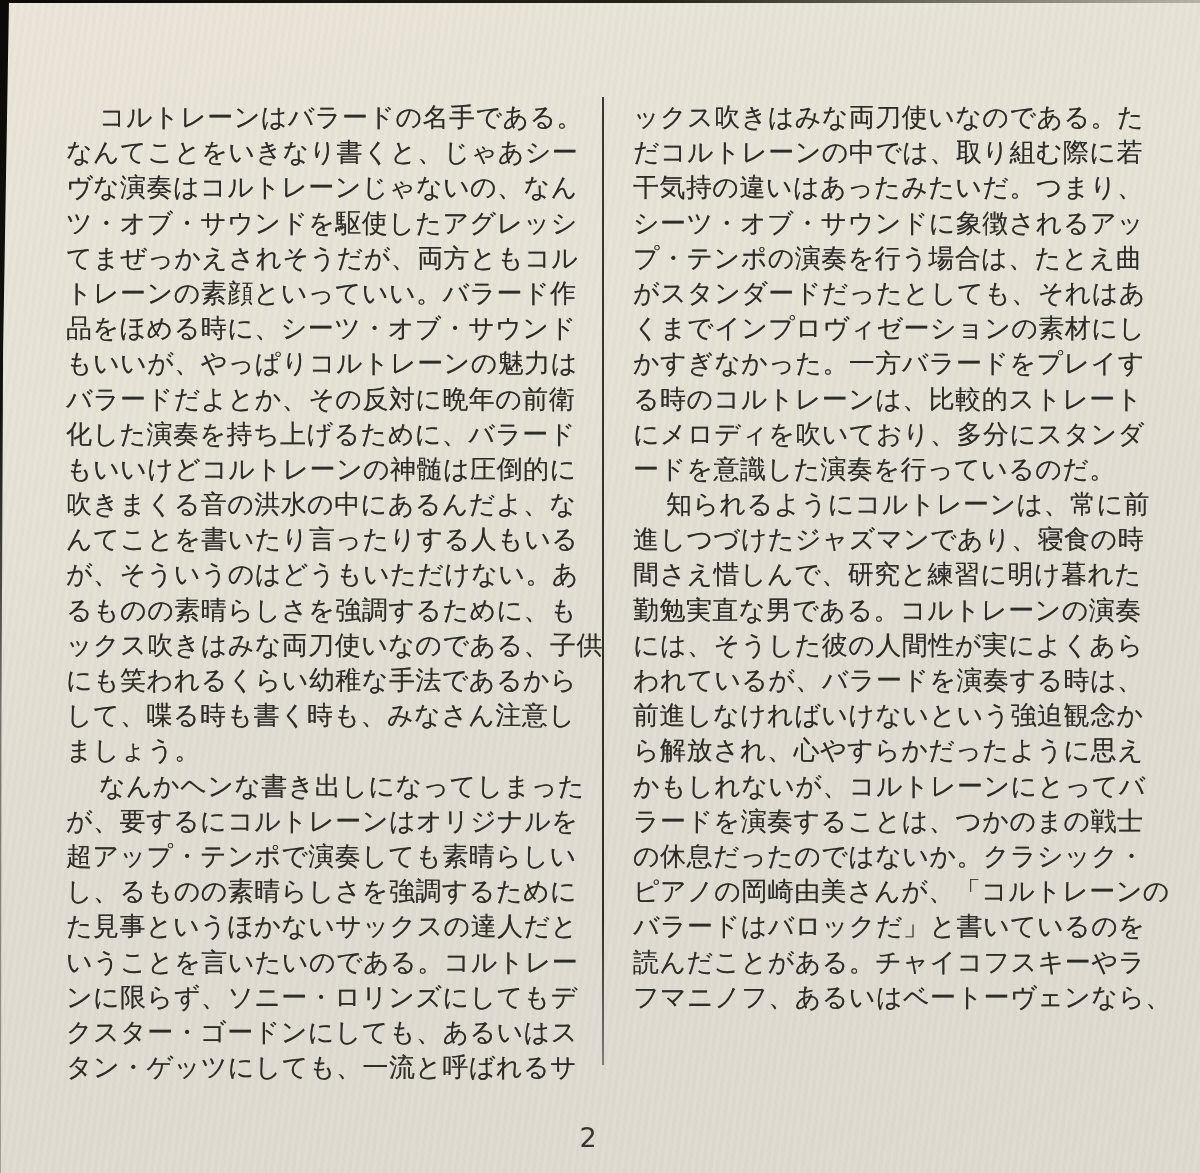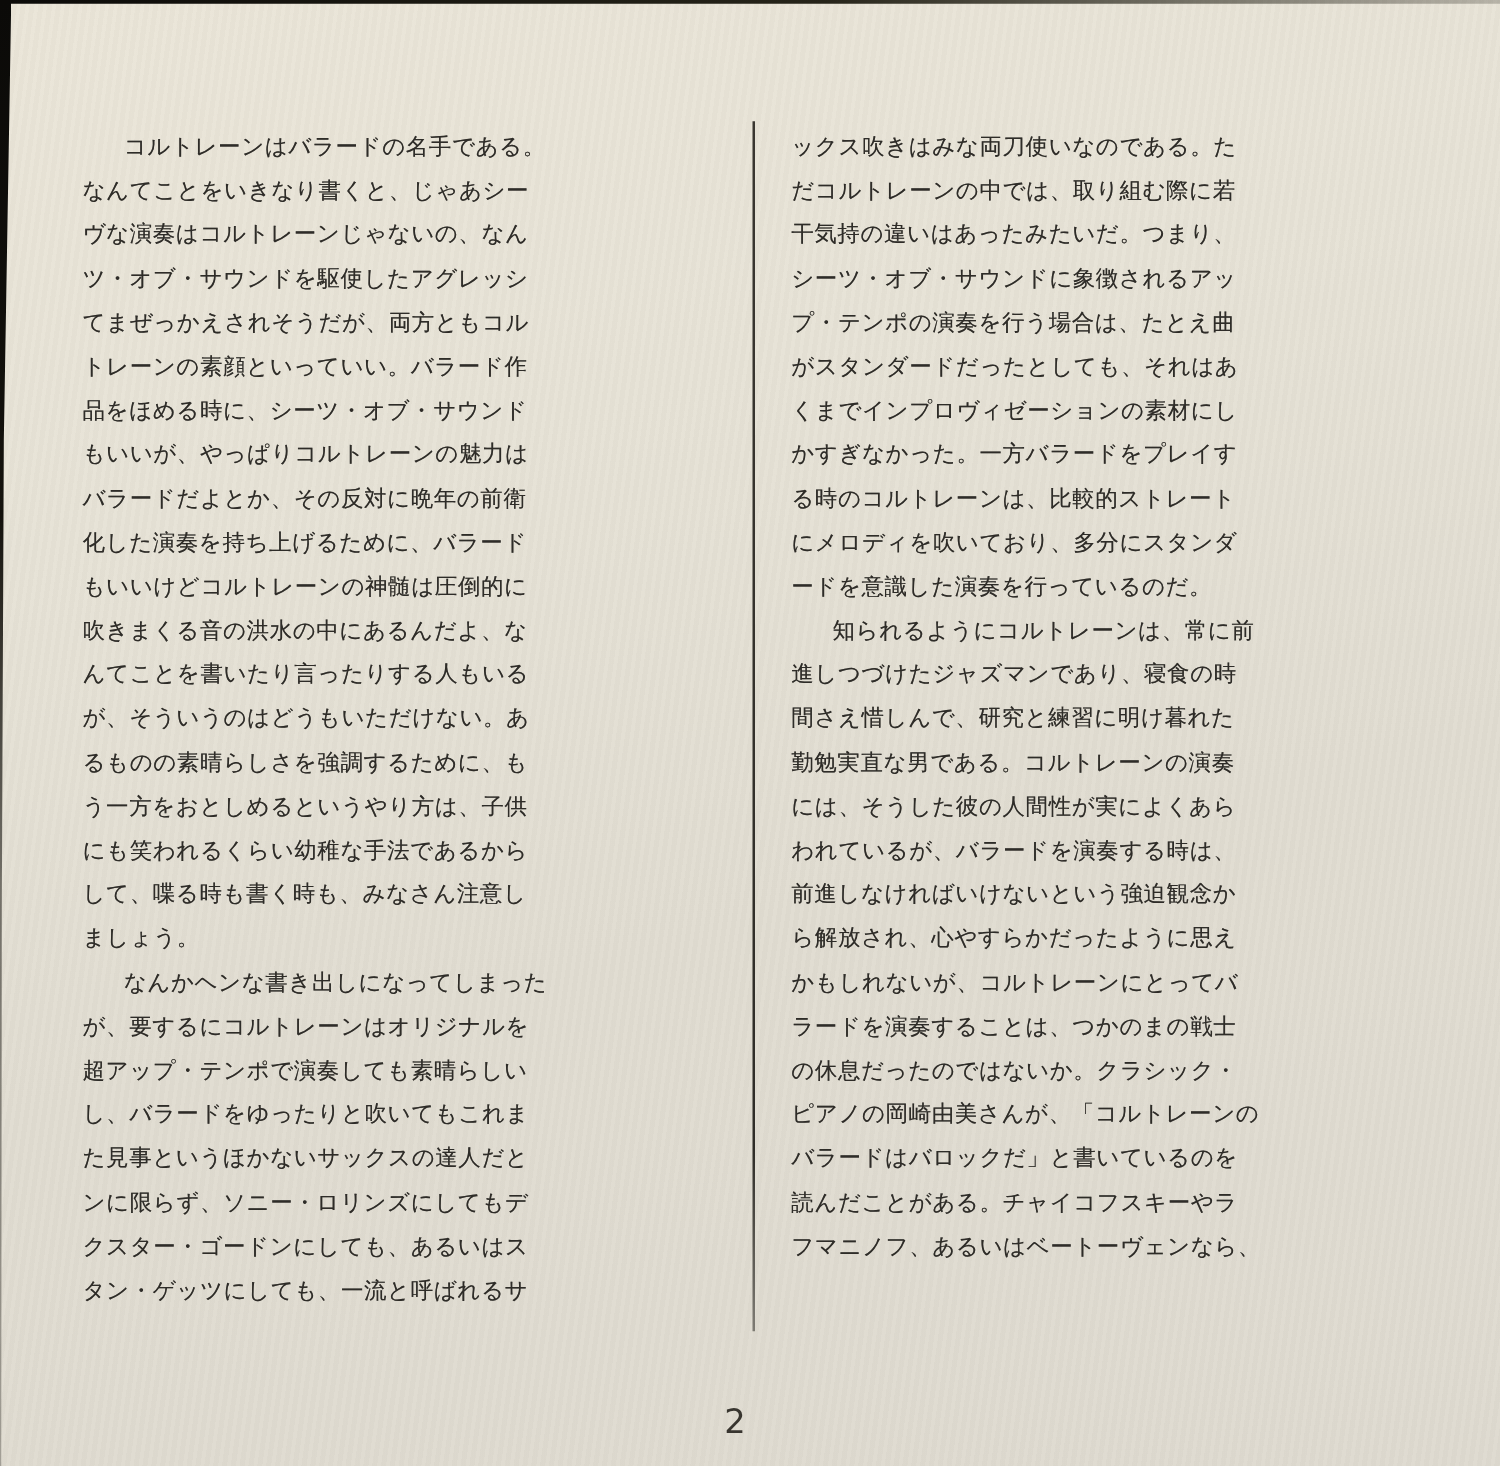--- a/index.html
+++ b/index.html
@@ -44,21 +44,21 @@
   .column {
     position: absolute;
     top: 100px;
     width: 504px;
   }
   .column.left  { left: 66px;  }
   .column.right { left: 633px; }
   .text-line {
     height: 35.2px;
     line-height: 35.2px;
-    font-size: 18px;
+    font-size: 26px;
     letter-spacing: 0.45px;
     white-space: nowrap;
     text-shadow: 0 0 0.4px rgba(46,44,40,0.55);
   }
   .text-line.indent {
     padding-left: 33px;
   }
   .divider {
     position: absolute;
     left: 602px;
@@ -93,29 +93,30 @@
       <div class="text-line">トレーンの素顔といっていい。バラード作</div>
       <div class="text-line">品をほめる時に、シーツ・オブ・サウンド</div>
       <div class="text-line">もいいが、やっぱりコルトレーンの魅力は</div>
       <div class="text-line">バラードだよとか、その反対に晩年の前衛</div>
       <div class="text-line">化した演奏を持ち上げるために、バラード</div>
       <div class="text-line">もいいけどコルトレーンの神髄は圧倒的に</div>
       <div class="text-line">吹きまくる音の洪水の中にあるんだよ、な</div>
       <div class="text-line">んてことを書いたり言ったりする人もいる</div>
       <div class="text-line">が、そういうのはどうもいただけない。あ</div>
       <div class="text-line">るものの素晴らしさを強調するために、も</div>
-      <div class="text-line">う一方をおとしめるというやり方は、子供</div>
+      <div class="text-line">ックス吹きはみな両刀使いなのである、子供</div>
       <div class="text-line">にも笑われるくらい幼稚な手法であるから</div>
       <div class="text-line">して、喋る時も書く時も、みなさん注意し</div>
       <div class="text-line">ましょう。</div>
       <div class="text-line indent">なんかヘンな書き出しになってしまった</div>
       <div class="text-line">が、要するにコルトレーンはオリジナルを</div>
       <div class="text-line">超アップ・テンポで演奏しても素晴らしい</div>
-      <div class="text-line">し、バラードをゆったりと吹いてもこれま</div>
+      <div class="text-line">し、るものの素晴らしさを強調するために</div>
       <div class="text-line">た見事というほかないサックスの達人だと</div>
+      <div class="text-line">いうことを言いたいのである。コルトレー</div>
       <div class="text-line">ンに限らず、ソニー・ロリンズにしてもデ</div>
       <div class="text-line">クスター・ゴードンにしても、あるいはス</div>
       <div class="text-line">タン・ゲッツにしても、一流と呼ばれるサ</div>
     </div>
 
   <div class="divider"></div>
 
   <div class="column right">
       <div class="text-line">ックス吹きはみな両刀使いなのである。た</div>
       <div class="text-line">だコルトレーンの中では、取り組む際に若</div>

